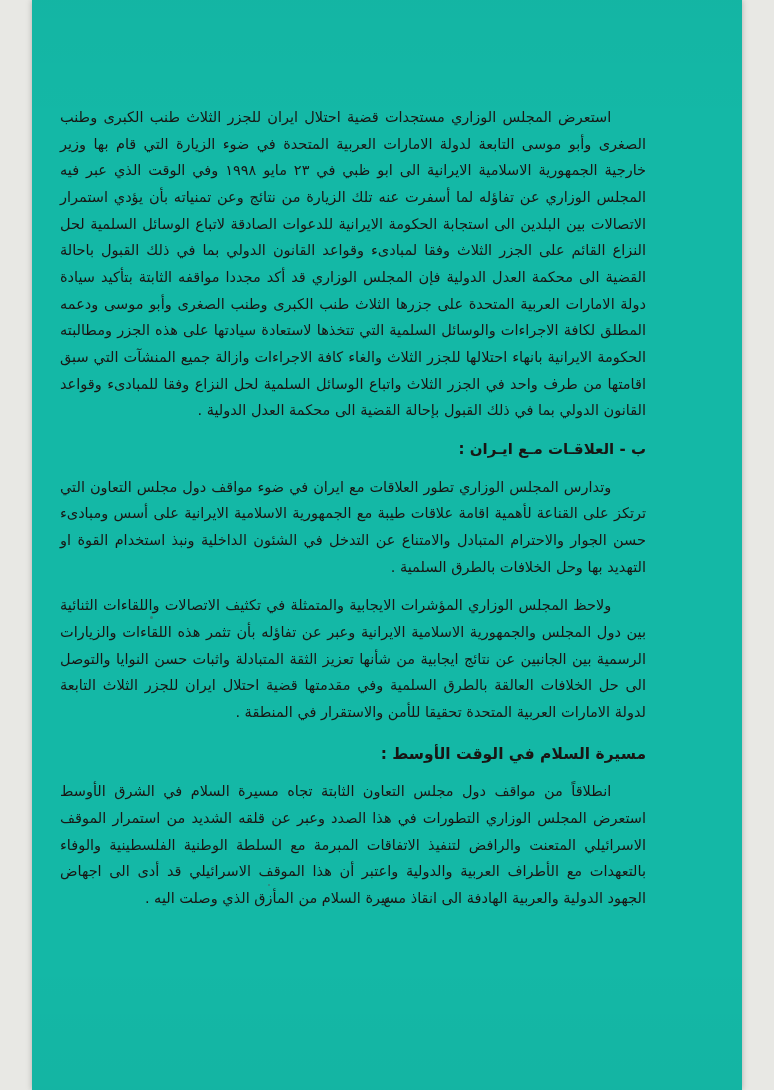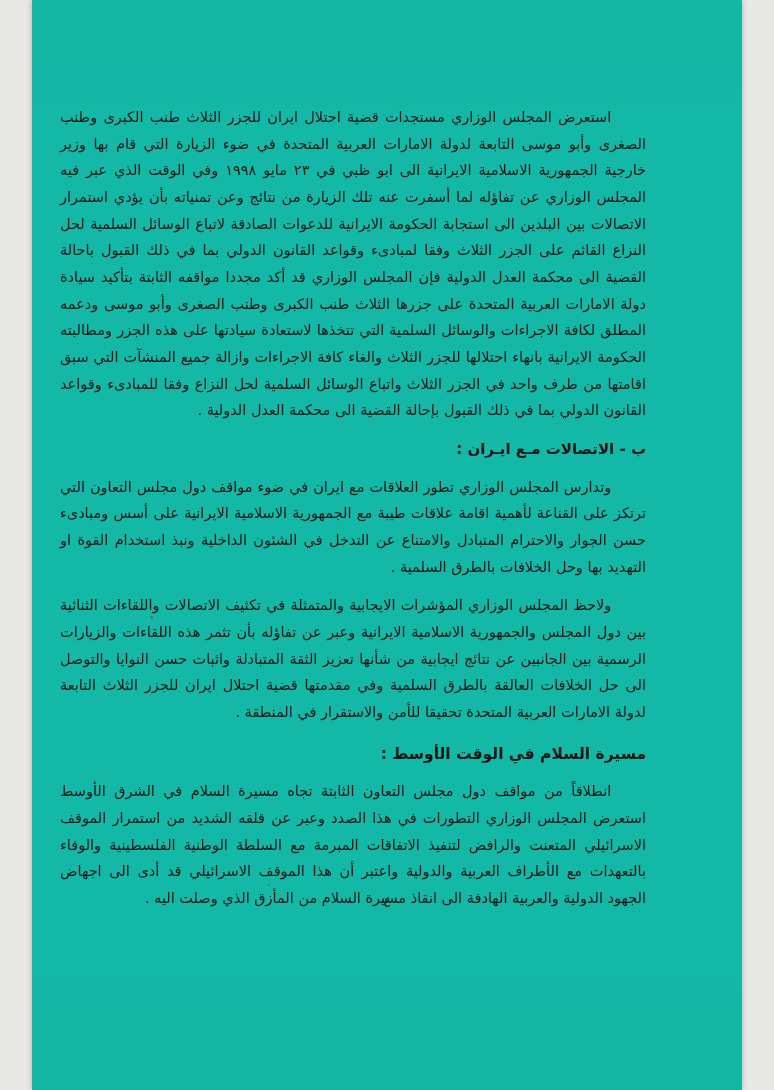--- a/index.html
+++ b/index.html
@@ -71,21 +71,21 @@
 </head>
 <body>
 
 <div class="page">
   <div class="scan-texture"></div>
 
   <div class="content">
 
     <p class="para">استعرض المجلس الوزاري مستجدات قضية احتلال ايران للجزر الثلاث طنب الكبرى وطنب الصغرى وأبو موسى التابعة لدولة الامارات العربية المتحدة في ضوء الزيارة التي قام بها وزير خارجية الجمهورية الاسلامية الايرانية الى ابو ظبي في ٢٣ مايو ١٩٩٨ وفي الوقت الذي عبر فيه المجلس الوزاري عن تفاؤله لما أسفرت عنه تلك الزيارة من نتائج وعن تمنياته بأن يؤدي استمرار الاتصالات بين البلدين الى استجابة الحكومة الايرانية للدعوات الصادقة لاتباع الوسائل السلمية لحل النزاع القائم على الجزر الثلاث وفقا لمبادىء وقواعد القانون الدولي بما في ذلك القبول باحالة القضية الى محكمة العدل الدولية فإن المجلس الوزاري قد أكد مجددا مواقفه الثابتة بتأكيد سيادة دولة الامارات العربية المتحدة على جزرها الثلاث طنب الكبرى وطنب الصغرى وأبو موسى ودعمه المطلق لكافة الاجراءات والوسائل السلمية التي تتخذها لاستعادة سيادتها على هذه الجزر ومطالبته الحكومة الايرانية بانهاء احتلالها للجزر الثلاث والغاء كافة الاجراءات وازالة جميع المنشآت التي سبق اقامتها من طرف واحد في الجزر الثلاث واتباع الوسائل السلمية لحل النزاع وفقا للمبادىء وقواعد القانون الدولي بما في ذلك القبول بإحالة القضية الى محكمة العدل الدولية .</p>
 
-    <h3 class="subheading">ب - الاتصالات مـع ايـران :</h3>
+    <h3 class="subheading">ب - العلاقـات مـع ايـران :</h3>
 
     <p class="para">وتدارس المجلس الوزاري تطور العلاقات مع ايران في ضوء مواقف دول مجلس التعاون التي ترتكز على القناعة لأهمية اقامة علاقات طيبة مع الجمهورية الاسلامية الايرانية على أسس ومبادىء حسن الجوار والاحترام المتبادل والامتناع عن التدخل في الشئون الداخلية ونبذ استخدام القوة او التهديد بها وحل الخلافات بالطرق السلمية .</p>
 
     <p class="para">ولاحظ المجلس الوزاري المؤشرات الايجابية والمتمثلة في تكثيف الاتصالات واللقاءات الثنائية بين دول المجلس والجمهورية الاسلامية الايرانية وعبر عن تفاؤله بأن تثمر هذه اللقاءات والزيارات الرسمية بين الجانبين عن نتائج ايجابية من شأنها تعزيز الثقة المتبادلة واثبات حسن النوايا والتوصل الى حل الخلافات العالقة بالطرق السلمية وفي مقدمتها قضية احتلال ايران للجزر الثلاث التابعة لدولة الامارات العربية المتحدة تحقيقا للأمن والاستقرار في المنطقة .</p>
 
     <h3 class="section-heading">مسيرة السلام في الوقت الأوسط :</h3>
 
     <p class="para">انطلاقاً من مواقف دول مجلس التعاون الثابتة تجاه مسيرة السلام في الشرق الأوسط استعرض المجلس الوزاري التطورات في هذا الصدد وعبر عن قلقه الشديد من استمرار الموقف الاسرائيلي المتعنت والرافض لتنفيذ الاتفاقات المبرمة مع السلطة الوطنية الفلسطينية والوفاء بالتعهدات مع الأطراف العربية والدولية واعتبر أن هذا الموقف الاسرائيلي قد أدى الى اجهاض الجهود الدولية والعربية الهادفة الى انقاذ مسيرة السلام من المأزق الذي وصلت اليه .</p>
 
   </div>

